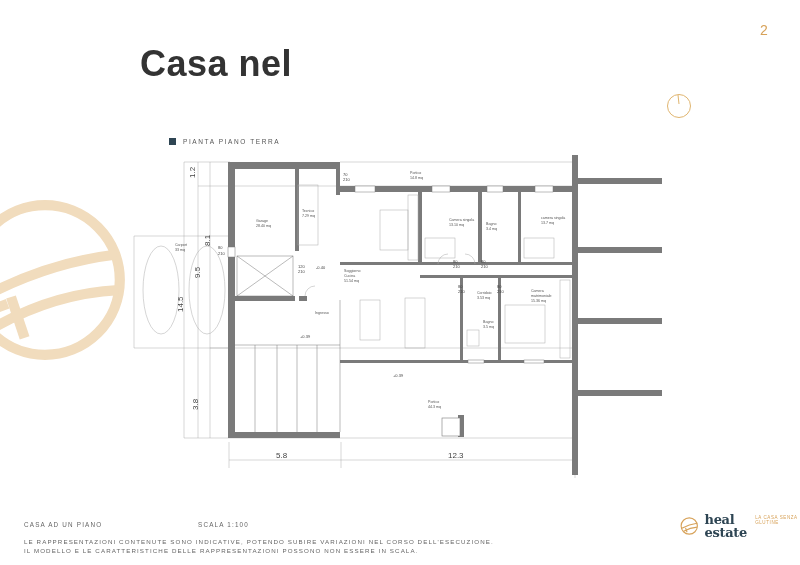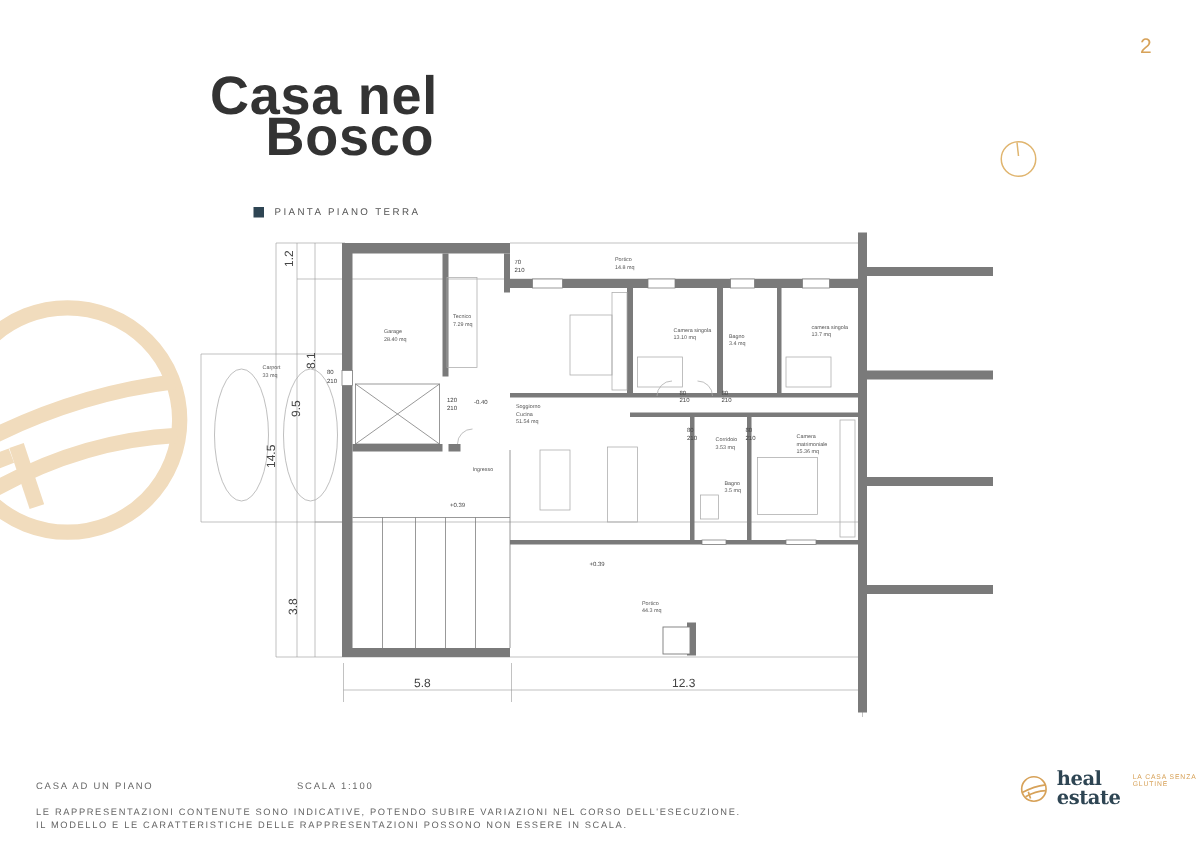--- a/index.html
+++ b/index.html
@@ -42,21 +42,20 @@
     <path d="M20 78 Q55 58 93 56"></path>
     <path d="M30 60 L38 84"></path>
     <path d="M12 70 L28 64"></path>
   </g>
 </svg>
 
 <div class="page-number">2</div>
 
 <div class="title">
   <span>Casa nel</span>
-  <span class="l2">Bosco</span>
 </div>
 
 <svg class="compass" viewBox="0 0 26 26">
   <circle cx="13" cy="13" r="11.5" fill="none" stroke="#e0b56f" stroke-width="1"></circle>
   <line x1="12" y1="2" x2="13" y2="11" stroke="#e0b56f" stroke-width="1"></line>
 </svg>
 
 <div class="section-label">
   <span class="swatch"></span>
   <span>PIANTA PIANO TERRA</span>

